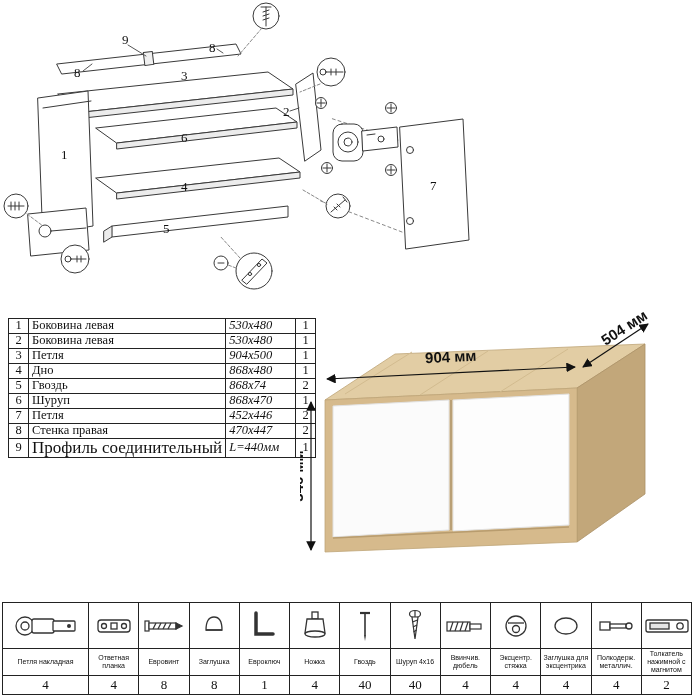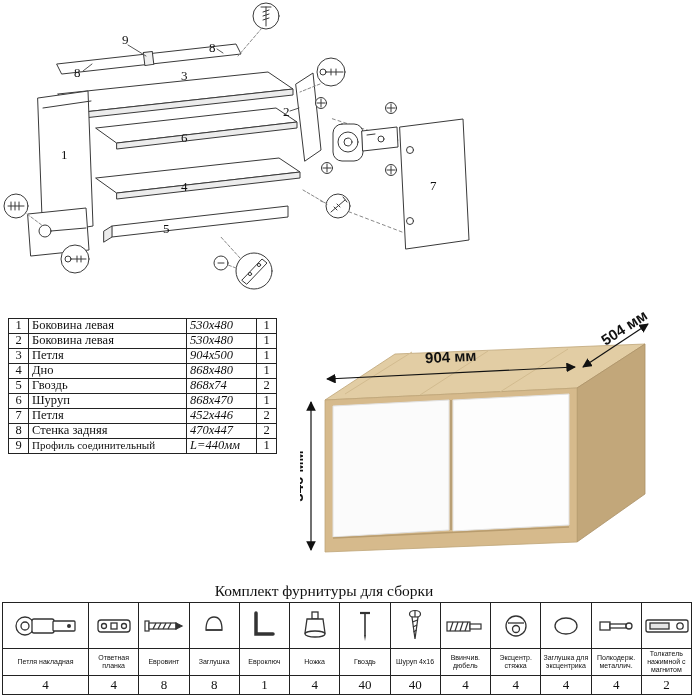--- a/index.html
+++ b/index.html
@@ -14,21 +14,21 @@
   .parts {
     position: absolute; left: 8px; top: 318px;
     border-collapse: collapse;
     font-family: "Liberation Serif", serif; font-size: 12.5px; color: #111;
   }
   .parts td { border: 1px solid #222; height: 15px; line-height: 1.05; padding: 0 3px; white-space: nowrap; }
   .parts td.num { width: 20px; text-align: center; }
   .parts td.name { width: 158px; }
   .parts td.size { width: 70px; text-align: left; font-style: italic; }
   .parts td.qty { width: 20px; text-align: center; }
-  .parts tr:last-child td.name { font-size: 11px; }
+  .parts tr:last-child td.name { font-size: 17px; }
   
   .render { position: absolute; left: 300px; top: 282px; width: 394px; height: 300px; }
   
   .hw-title {
     position: absolute; left: 0; top: 582px; width: 648px;
     text-align: center; font-size: 15.5px; color: #111;
     font-family: "Liberation Serif", serif;
   }
   .hw {
     position: absolute; left: 2px; top: 602px; width: 690px;
@@ -245,21 +245,21 @@
         <td class="qty">1</td>
       </tr>
       <tr>
         <td class="num">7</td>
         <td class="name">Петля</td>
         <td class="size">452x446</td>
         <td class="qty">2</td>
       </tr>
       <tr>
         <td class="num">8</td>
-        <td class="name">Стенка задняя</td>
+        <td class="name">Стенка правая</td>
         <td class="size">470x447</td>
         <td class="qty">2</td>
       </tr>
       <tr>
         <td class="num">9</td>
         <td class="name">Профиль соединительный</td>
         <td class="size">L=440мм</td>
         <td class="qty">1</td>
       </tr>
     </tbody>
@@ -295,21 +295,20 @@
       <line x1="283" y1="85" x2="348" y2="42" marker-start="url(#arr)" marker-end="url(#arr)"></line>
       <line x1="11" y1="120" x2="11" y2="268" marker-start="url(#arr)" marker-end="url(#arr)"></line>
     </g>
     <g font-family="Liberation Sans, sans-serif" font-size="15" font-weight="bold" fill="#111">
       <text x="151" y="80" text-anchor="middle" transform="rotate(-2.7 151 80)">904 мм</text>
       <text x="327" y="50" text-anchor="middle" transform="rotate(-33 327 50)">504 мм</text>
       <text x="3" y="194" text-anchor="middle" transform="rotate(-90 3 194)">546 мм</text>
     </g>
   </svg>
 
-  <div class="hw-title">Комплект фурнитуры для сборки</div>
 
   <table class="hw">
     <tbody>
       <tr class="icon-row">
         <td class="first">
           <svg width="70" height="40" viewBox="0 0 70 40" fill="#fff" stroke="#333" stroke-width="1.3">
             <circle cx="14" cy="20" r="9"></circle>
               <circle cx="14" cy="20" r="4"></circle>
             <rect x="21" y="13" width="22" height="14" rx="2"></rect>
             <rect x="42" y="15" width="22" height="10" rx="1"></rect>

